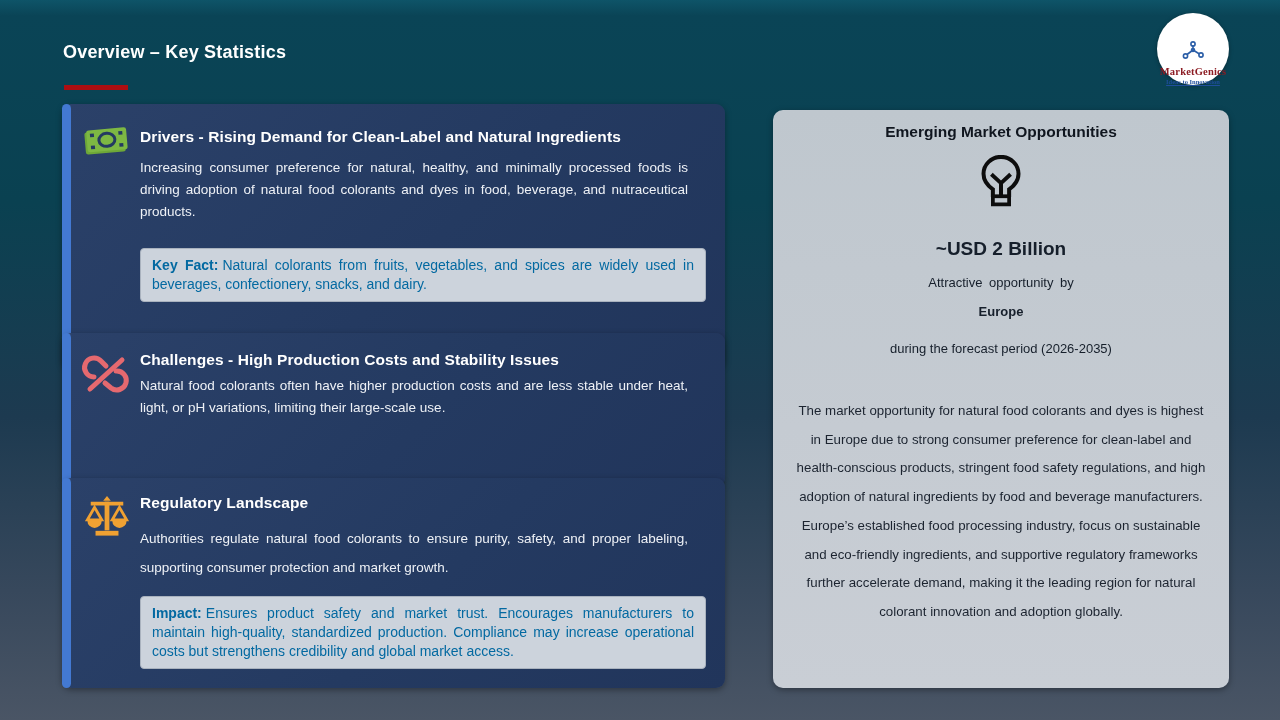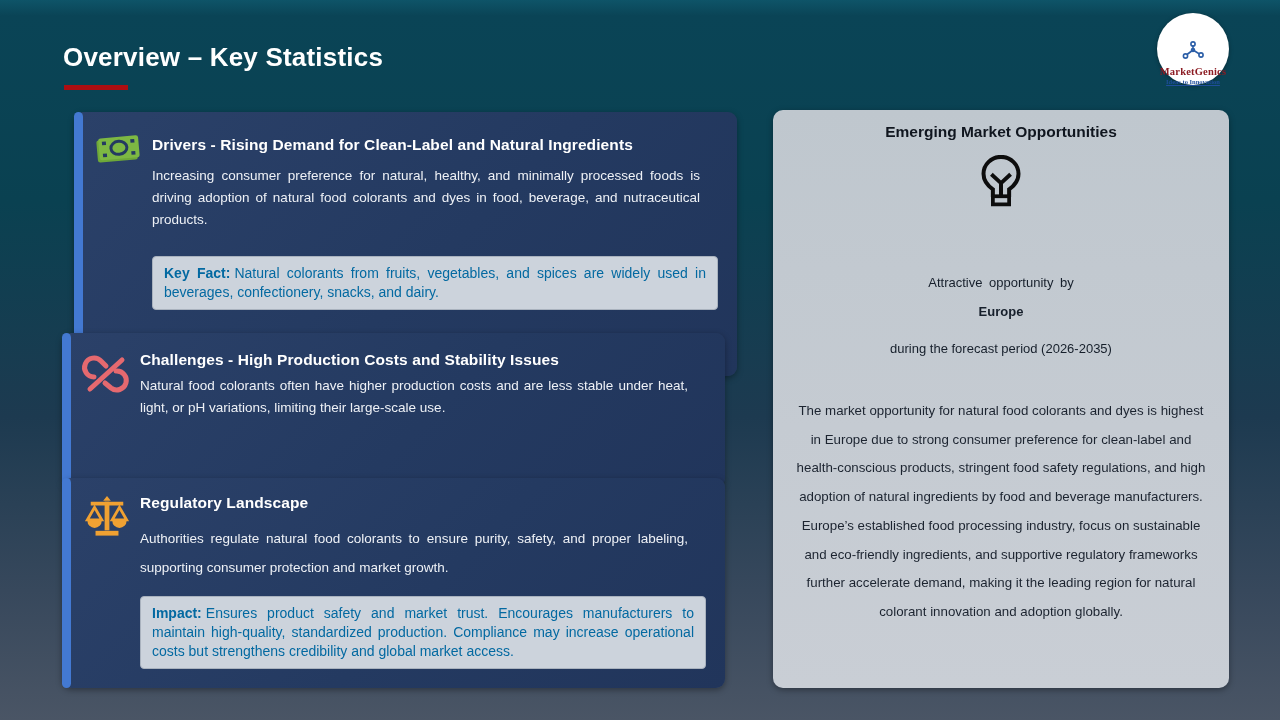--- a/index.html
+++ b/index.html
@@ -10,21 +10,21 @@
   }
   .slide {
     position: relative;
     width: 1280px; height: 720px;
     background: linear-gradient(180deg, #0e5468 0%, #0a4456 2.2%, #0a4151 28%, #1d3a50 58%, #37485c 82%, #4a5565 100%);
   }
 
   
   .slide-title {
     position: absolute; left: 63px; top: 42px;
-    color: #ffffff; font-size: 26px; font-weight: bold; letter-spacing: .2px;
+    color: #ffffff; font-size: 18px; font-weight: bold; letter-spacing: .2px;
   }
   .title-underline {
     position: absolute; left: 64px; top: 85px;
     width: 64px; height: 5px; background: #ad0e12;
   }
   .logo-badge {
     position: absolute; left: 1157px; top: 13px;
     width: 72px; height: 72px; border-radius: 50%;
     background: #ffffff;
     display: flex; flex-direction: column; align-items: center; justify-content: flex-end;
@@ -65,21 +65,21 @@
   }
   .callout {
     position: absolute; left: 78px; width: 566px;
     background: #ccd3dc; border: 1px solid #a9b2be; border-radius: 4px;
     padding: 7px 11px;
     color: #0369a1; font-size: 14px; line-height: 19px;
     text-align: justify;
   }
   .callout b { margin-right: 4px; }
 
-  #card-drivers    { top: 112px; height: 264px; margin-left: 12px; }
+  #card-drivers    { top: 104px; height: 264px; }
   #card-drivers    .card-icon  { left: 20px; top: 18px; }
   #card-drivers    .card-title { top: 24px; }
   #card-drivers    .card-body  { top: 53px; }
   #card-drivers    .callout    { top: 144px; }
 
   #card-challenges { top: 333px; height: 154px; }
   #card-challenges .card-icon  { left: 18px; top: 18px; }
   #card-challenges .card-title { top: 18px; }
   #card-challenges .card-body  { top: 42px; }
 
@@ -194,19 +194,20 @@
   <div class="opportunity-panel">
     <div class="panel-title">Emerging Market Opportunities</div>
     <div class="panel-bulb">
       <svg width="50" height="60" viewBox="0 0 40 48" fill="none" stroke="#0d0d0d" stroke-width="3.2" stroke-linecap="square">
         <path d="M13.5 32 L13.5 27.5 C8 23.5 6 19.5 6 15 A14 13.5 0 1 1 34 15 C34 19.5 32 23.5 26.5 27.5 L26.5 32"></path>
         <path d="M13.5 16.5 L20 22.5 L26.5 16.5"></path>
         <line x1="20" y1="22.5" x2="20" y2="32"></line>
         <rect x="13.5" y="33" width="13" height="6.5" stroke-width="3"></rect>
       </svg>
     </div>
+    <div class="panel-value">~USD 2 Billion</div>
     <div class="panel-subtitle">Attractive opportunity by</div>
     <div class="panel-region">Europe</div>
     <div class="panel-period">during the forecast period (2026-2035)</div>
     <div class="panel-description">The market opportunity for natural food colorants and dyes is highest in Europe due to strong consumer preference for clean-label and health-conscious products, stringent food safety regulations, and high adoption of natural ingredients by food and beverage manufacturers. Europe’s established food processing industry, focus on sustainable and eco-friendly ingredients, and supportive regulatory frameworks further accelerate demand, making it the leading region for natural colorant innovation and adoption globally.</div>
   </div>
 
 </div>
 
 </body></html>

